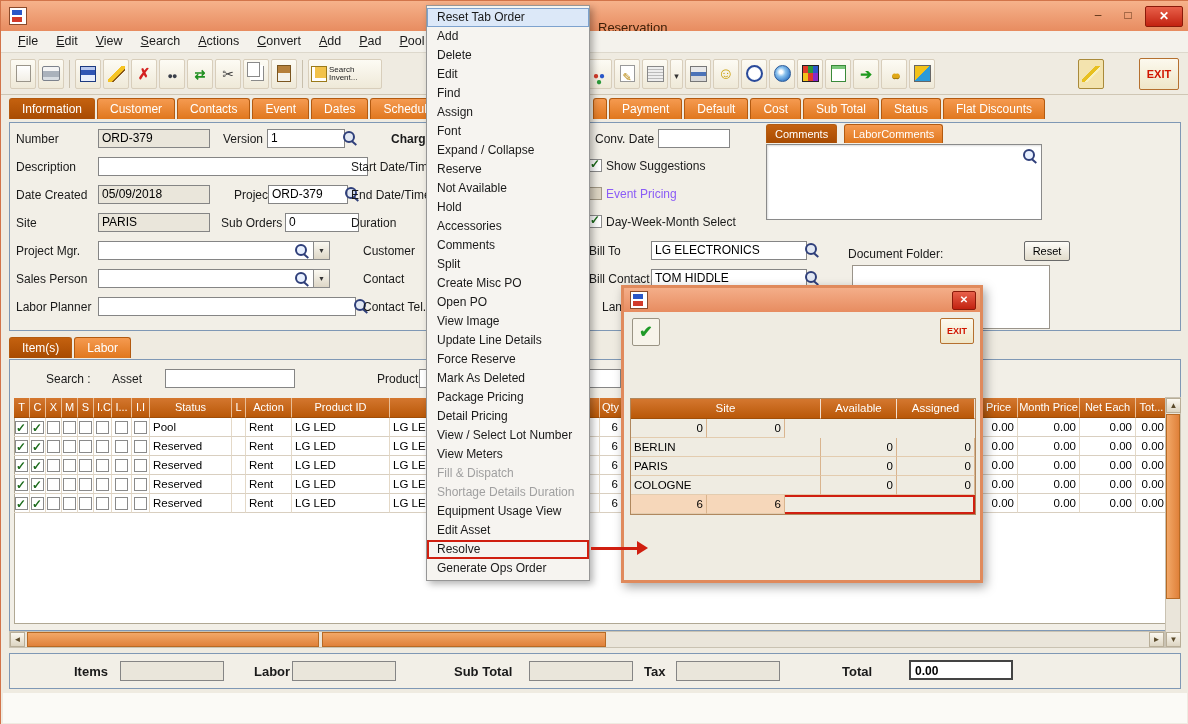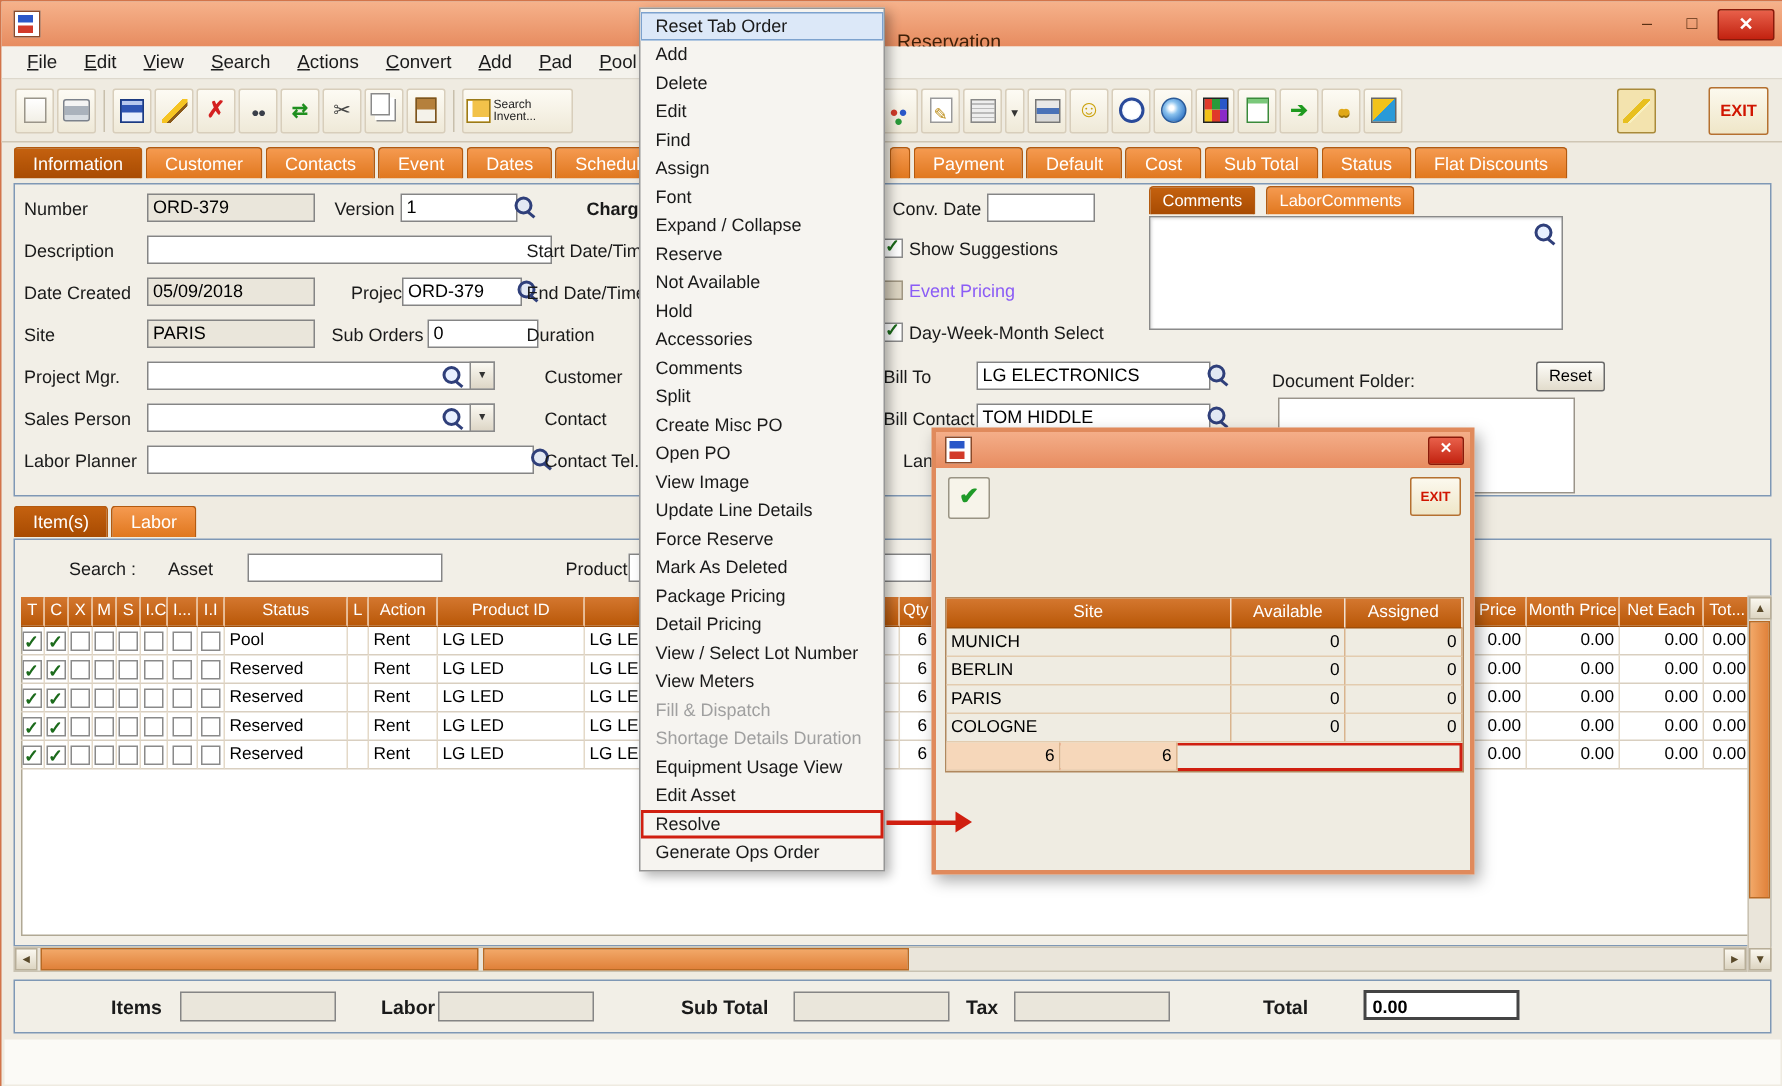--- a/index.html
+++ b/index.html
@@ -560,21 +560,20 @@
     <div class="dlg-body">
       <div class="okbtn">✔</div>
       <div class="dexit">EXIT</div>
       <div id="dtable">
           <div class="trow hdr">
             <div class="tc" style="width: 190px;">Site</div>
             <div class="tc" style="width: 76px;">Available</div>
             <div class="tc" style="width: 78px;">Assigned</div>
           </div>
           <div class="trow">
-            <div class="tc l" style="width: 190px;">MUNICH</div>
             <div class="tc r" style="width: 76px;">0</div>
             <div class="tc r" style="width: 78px;">0</div>
           </div>
           <div class="trow">
             <div class="tc l" style="width: 190px;">BERLIN</div>
             <div class="tc r" style="width: 76px;">0</div>
             <div class="tc r" style="width: 78px;">0</div>
           </div>
           <div class="trow">
             <div class="tc l" style="width: 190px;">PARIS</div>

